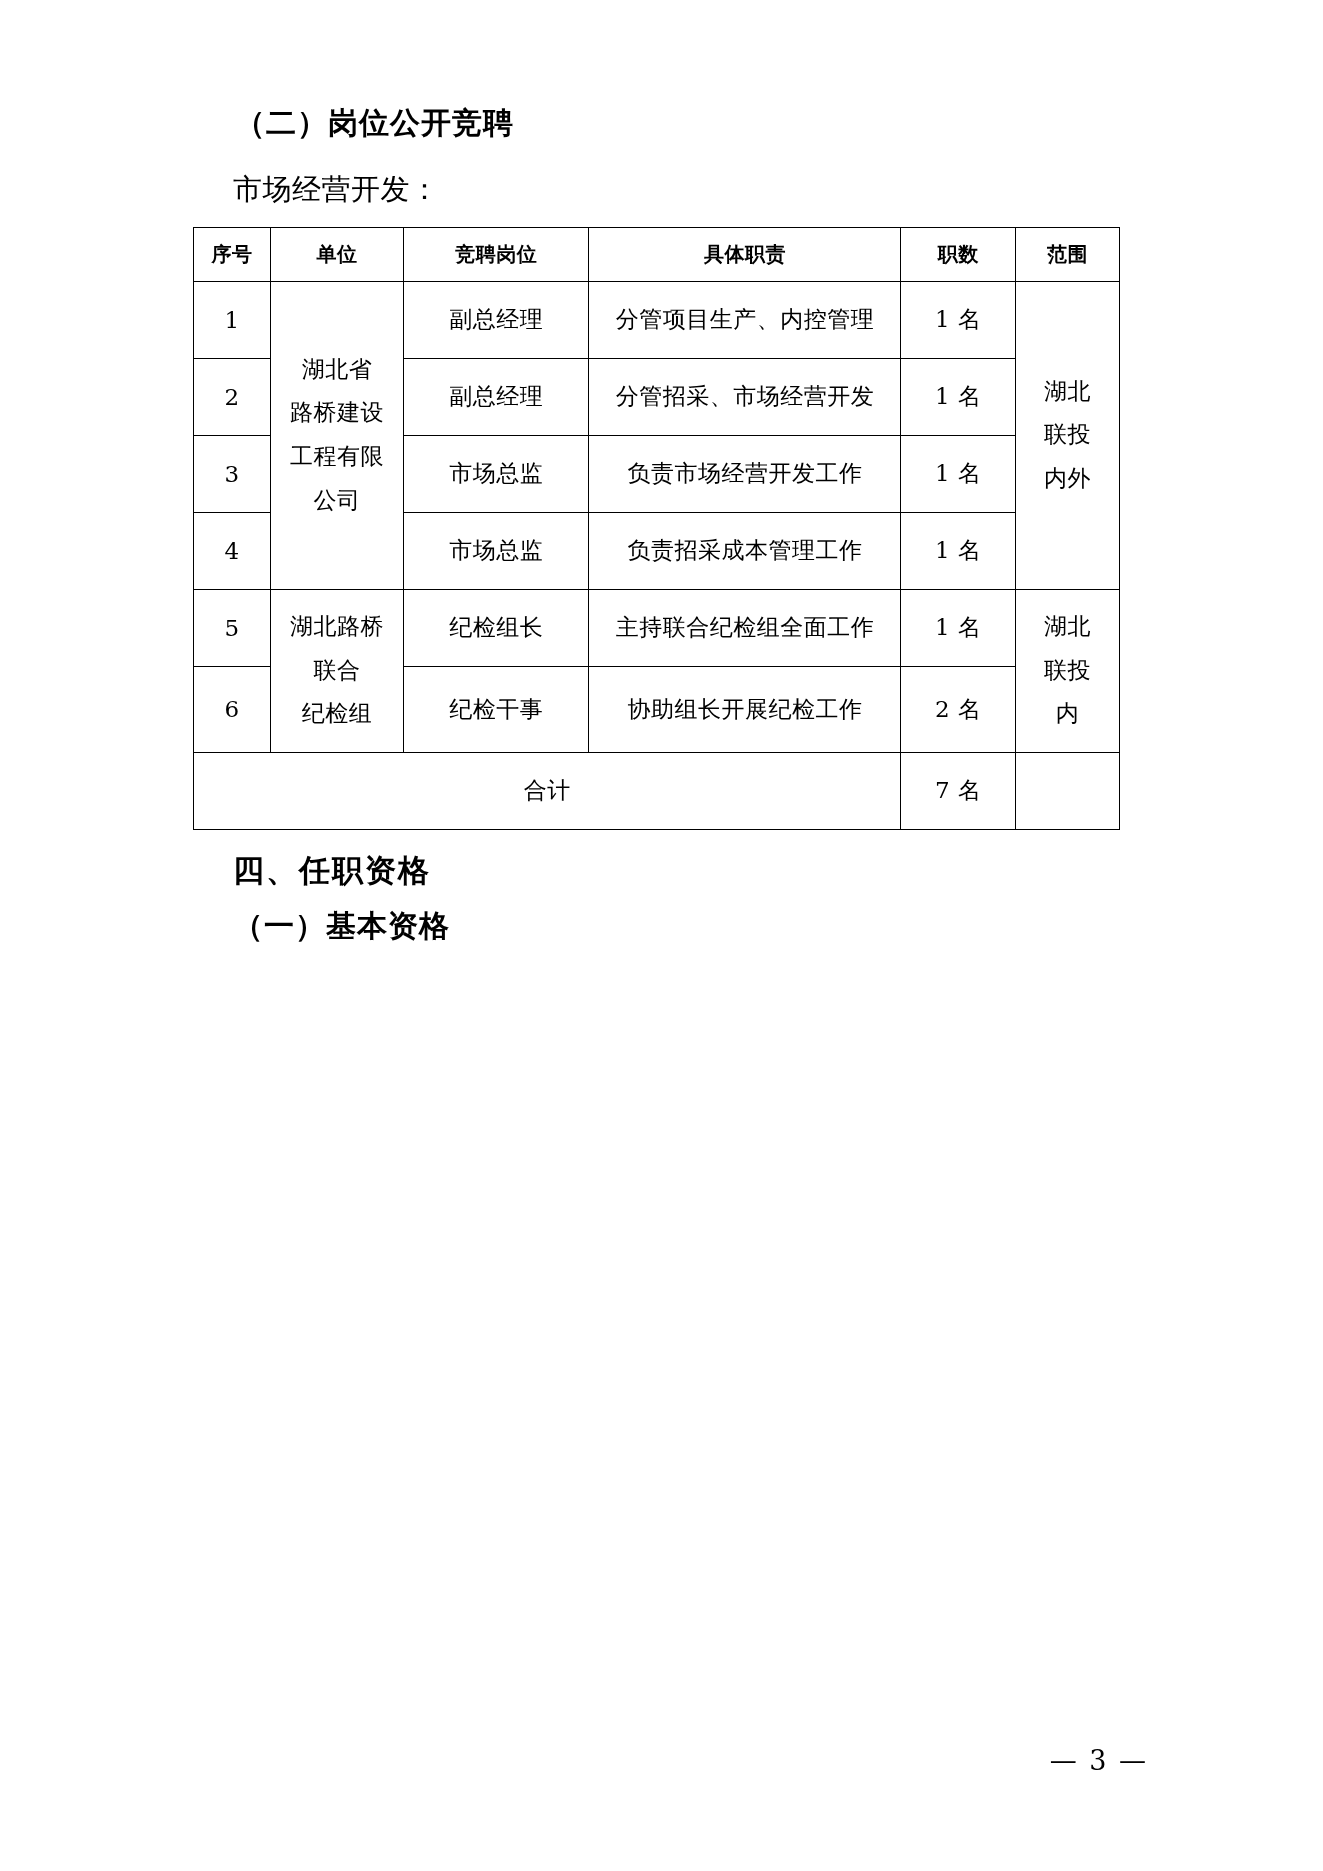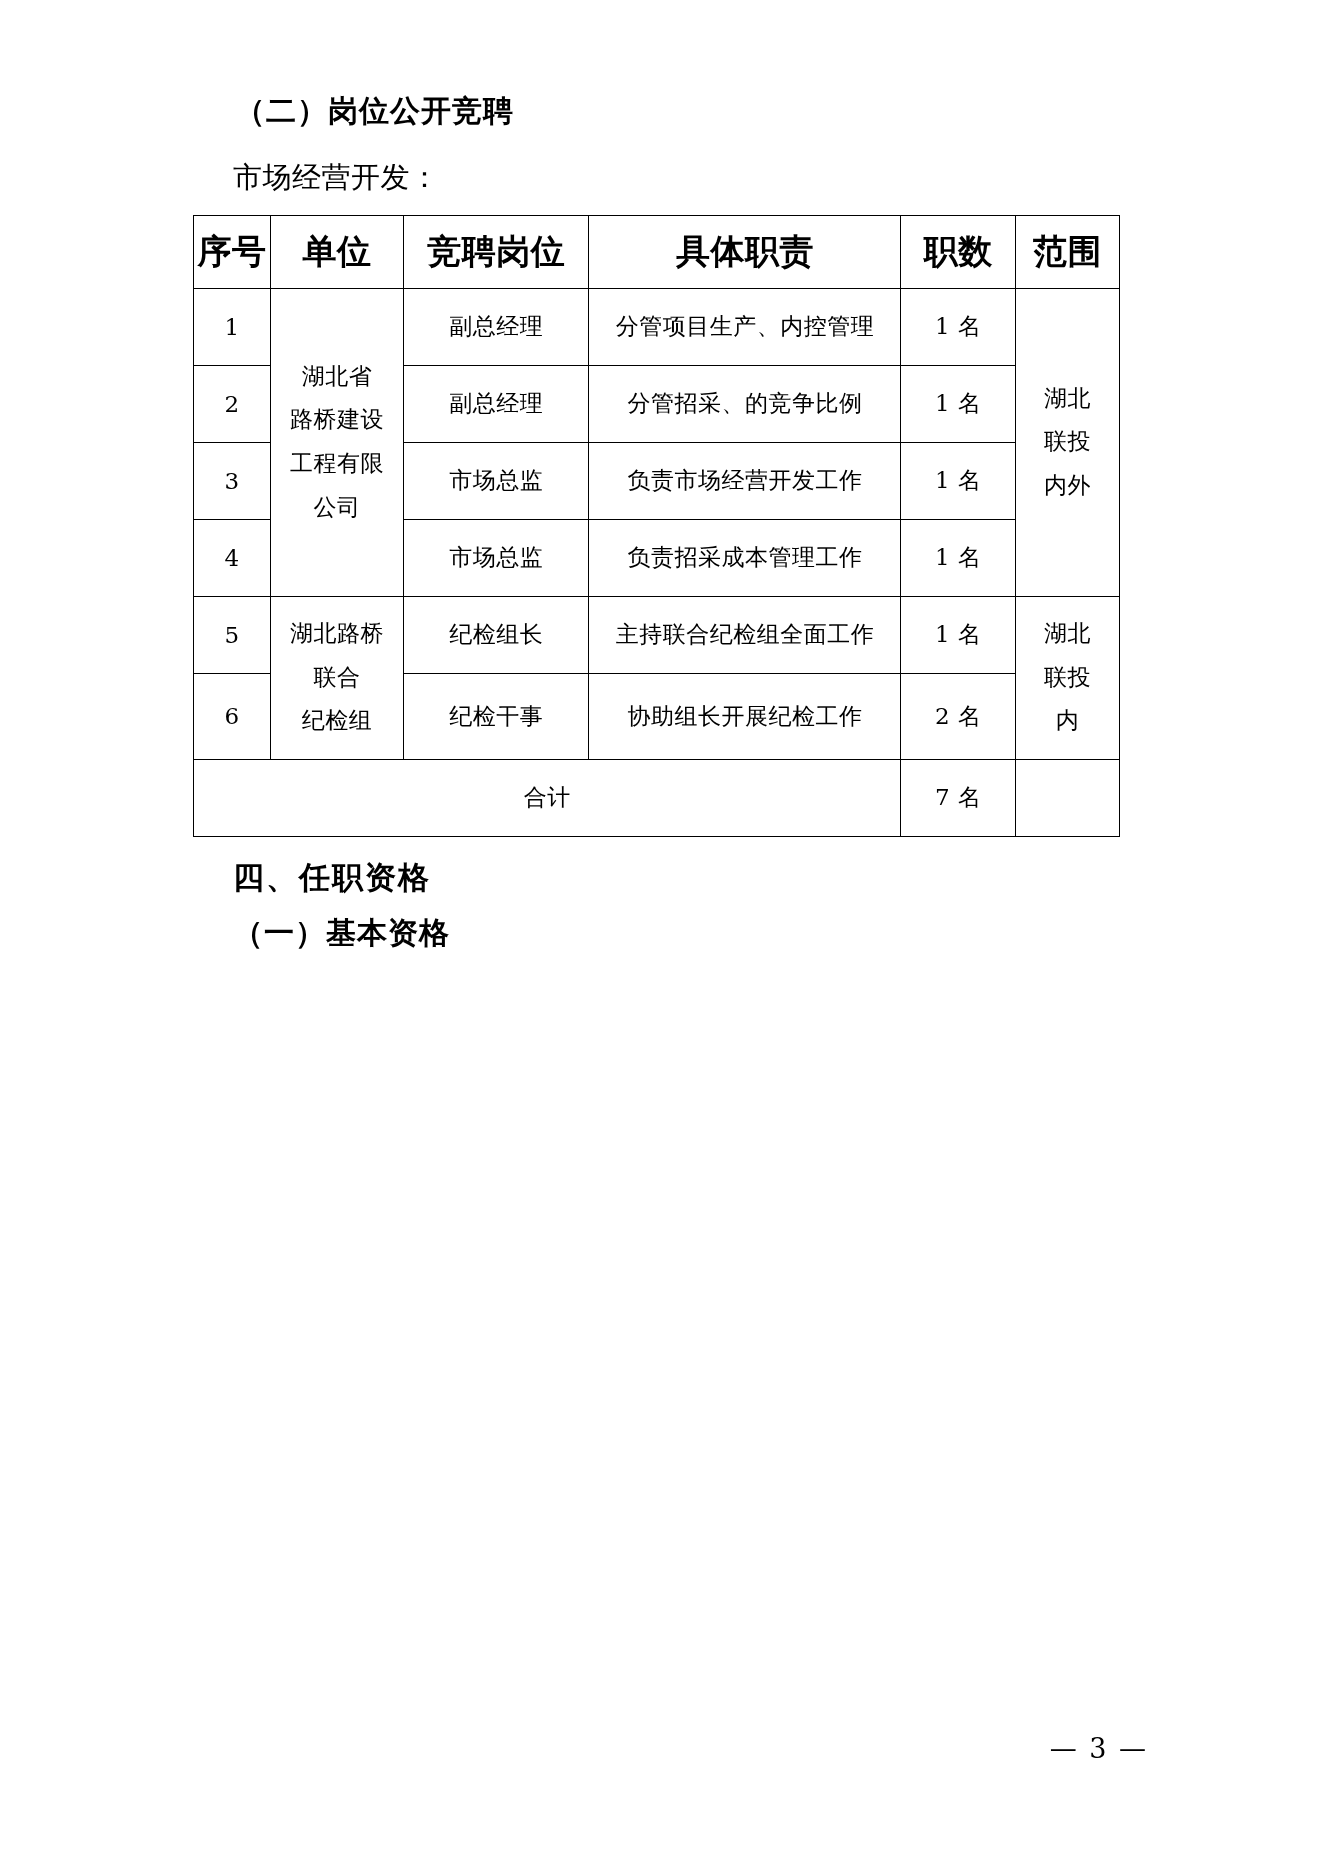--- a/index.html
+++ b/index.html
@@ -10,21 +10,21 @@
   body {
     width: 1323px;
     height: 1871px;
     font-family: "DejaVu Serif", "Liberation Serif", serif;
     color: #000000;
     position: relative;
     overflow: hidden;
   }
   .page {
     position: absolute;
-    left: 0; top: 4px;
+    left: 0; top: 16px;
     width: 1323px;
     height: 1850px;
     box-sizing: border-box;
     padding: 84px 175px 0 175px;
   }
   .heading {
     font-size: 30px;
     font-weight: bold;
     letter-spacing: 1px;
     margin: 0 0 18px 0;
@@ -55,21 +55,21 @@
   table.jobs td, table.jobs th {
     border: 1.5px solid #000;
     text-align: center;
     vertical-align: middle;
     font-size: 23px;
     font-family: "DejaVu Serif", "Liberation Serif", serif;
     padding: 8px 2px;
     letter-spacing: 0.5px;
   }
   table.jobs thead td {
-    font-size: 34px;
+    font-size: 20px;
     font-weight: bold;
     padding: 13px 2px;
   }
   .col-no   { width: 74px; }
   .col-unit { width: 128px; }
   .col-post { width: 178px; }
   .col-duty { width: 300px; }
   .col-num  { width: 110px; }
   .col-scope{ width: 100px; }
   .vstack {
@@ -145,21 +145,21 @@
           <div class="vstack">
             <div>湖北</div>
             <div>联投</div>
             <div>内外</div>
           </div>
         </td>
       </tr>
       <tr class="rowtall">
         <td>2</td>
         <td>副总经理</td>
-        <td>分管招采、的竞争比例</td>
+        <td>分管招采、市场经营开发</td>
         <td>1 名</td>
       </tr>
       <tr class="rowtall">
         <td>3</td>
         <td>市场总监</td>
         <td>负责市场经营开发工作</td>
         <td>1 名</td>
       </tr>
       <tr class="rowtall">
         <td>4</td>

